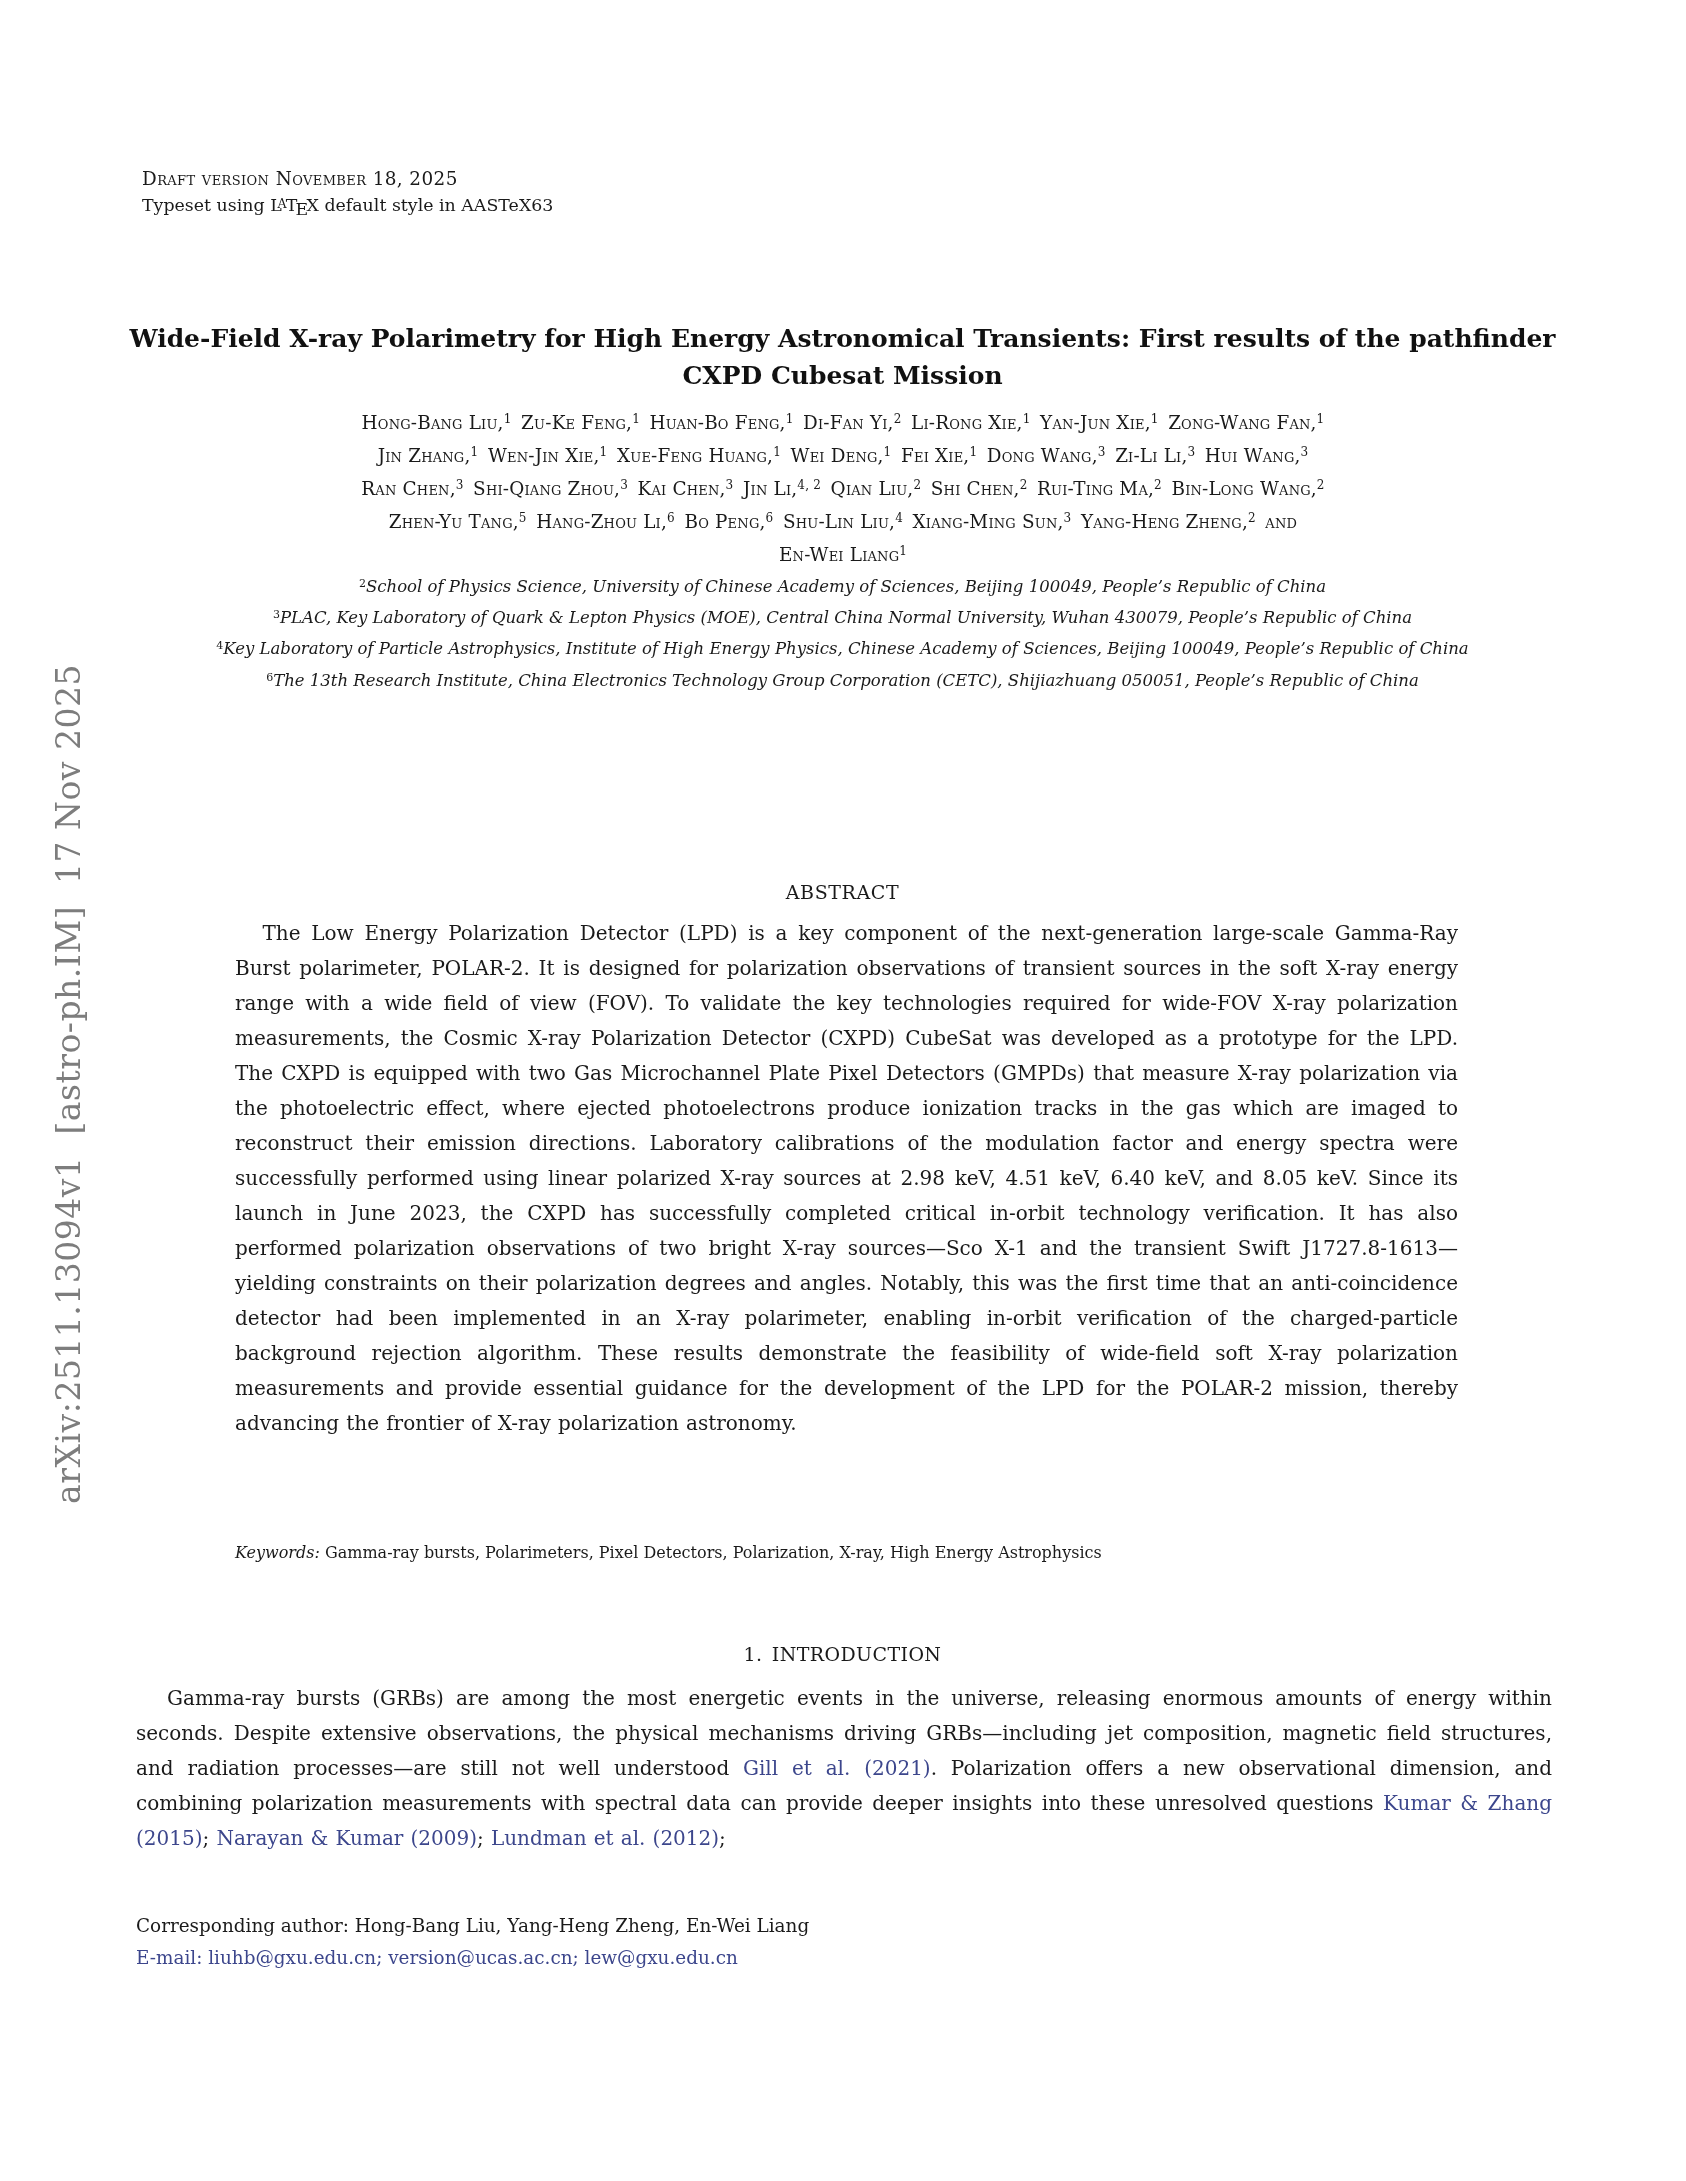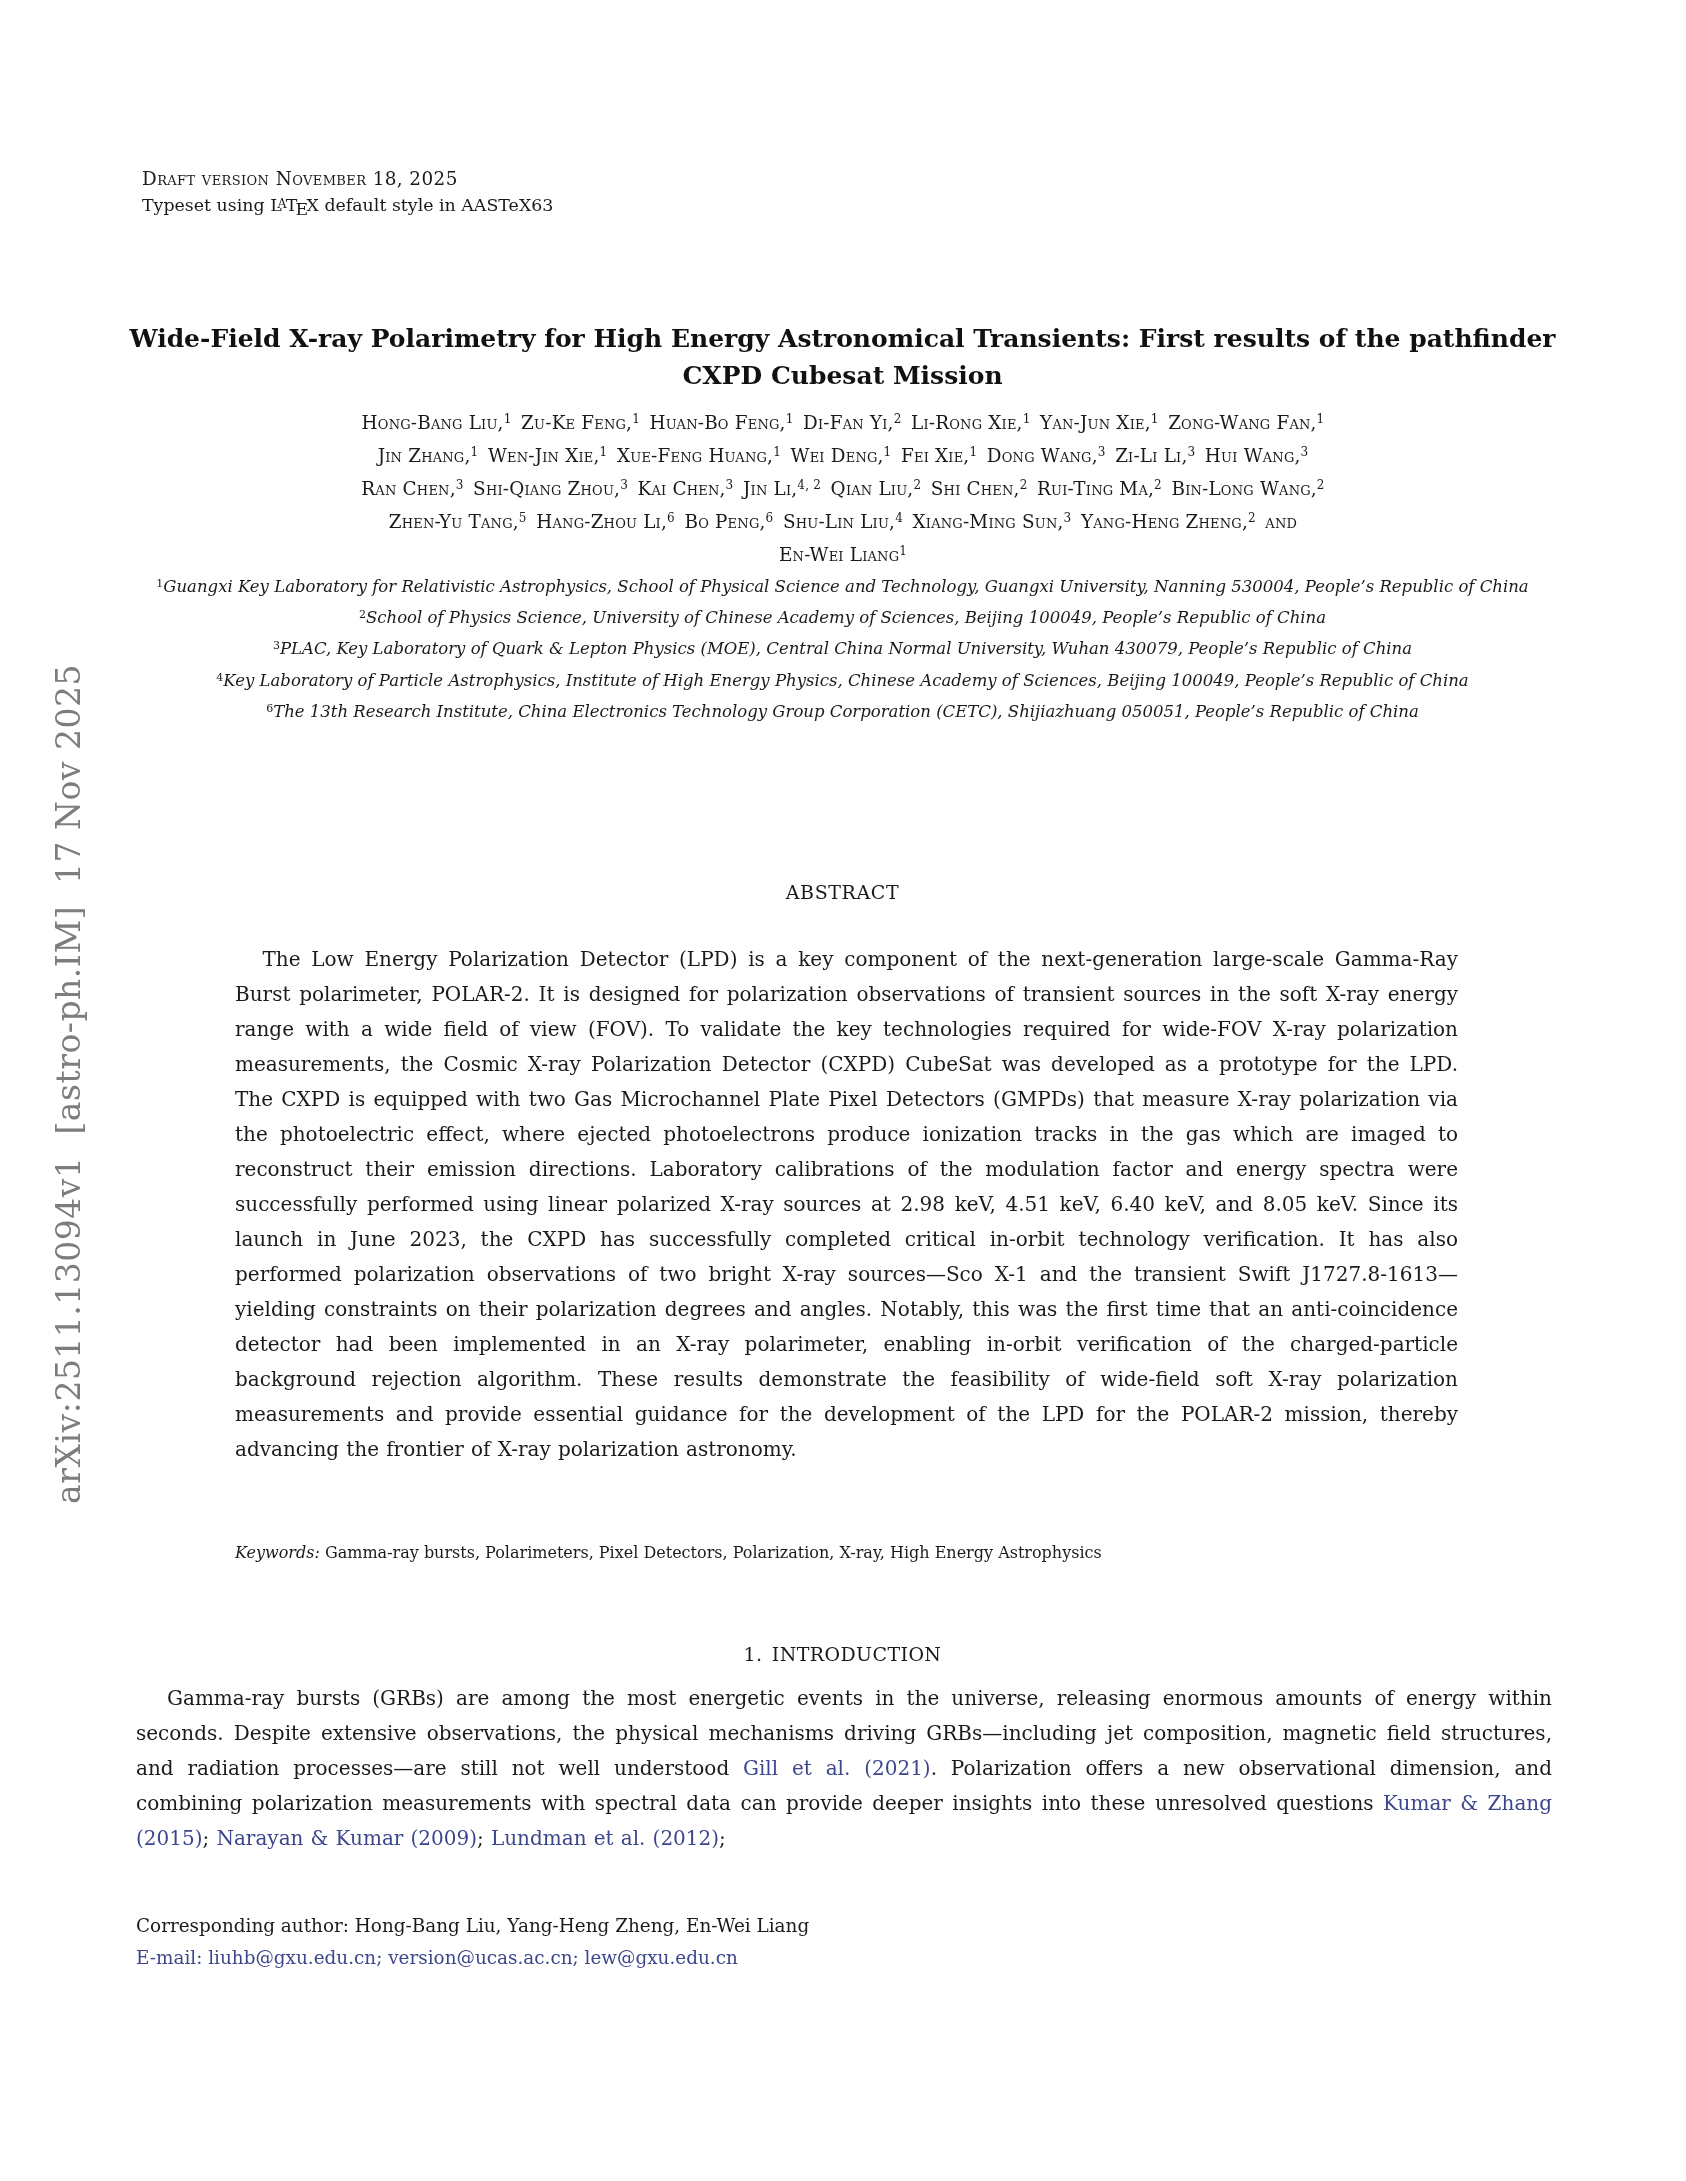--- a/index.html
+++ b/index.html
@@ -60,21 +60,20 @@
 
   
   .abstract-heading {
     position: absolute; left: 119px; top: 881px; width: 1447px;
     text-align: center; font-size: 19px; letter-spacing: 0.6px;
   }
   .abstract-body {
     position: absolute; left: 235px; top: 916px; width: 1223px;
     font-size: 20px; line-height: 35px; text-align: justify; text-indent: 27.5px;
     word-spacing: 0.04em;
-    margin-top: 26px;
   }
 
   
   .keywords {
     position: absolute; left: 235px; top: 1535px; width: 1223px;
     font-size: 16px; line-height: 35px;
     padding-left: 134px; text-indent: -134px;
     text-align: left;
   }
   .kw-label { font-style: italic; }
@@ -130,21 +129,20 @@
     <div class="author-line">
       
     <span class="author"><span class="au-name">Zhen-Yu Tang,</span><sup class="au-sup">5</sup></span><span class="author"><span class="au-name">Hang-Zhou Li,</span><sup class="au-sup">6</sup></span><span class="author"><span class="au-name">Bo Peng,</span><sup class="au-sup">6</sup></span><span class="author"><span class="au-name">Shu-Lin Liu,</span><sup class="au-sup">4</sup></span><span class="author"><span class="au-name">Xiang-Ming Sun,</span><sup class="au-sup">3</sup></span><span class="author"><span class="au-name">Yang-Heng Zheng,</span><sup class="au-sup">2</sup></span><span class="author"><span class="au-name">and</span><sup class="au-sup"></sup></span></div>
     <div class="author-line">
       
     <span class="author"><span class="au-name">En-Wei Liang</span><sup class="au-sup">1</sup></span></div>
   </div>
 
   <div class="affiliations">
 
-      <div class="affil-line"><sup class="affil-sup">1</sup><span class="affil-text">Guangxi Key Laboratory for Relativistic Astrophysics, School of Physical Science and Technology, Guangxi University, Nanning 530004, People’s Republic of China</span></div>
 
       <div class="affil-line"><sup class="affil-sup">2</sup><span class="affil-text">School of Physics Science, University of Chinese Academy of Sciences, Beijing 100049, People’s Republic of China</span></div>
 
       <div class="affil-line"><sup class="affil-sup">3</sup><span class="affil-text">PLAC, Key Laboratory of Quark &amp; Lepton Physics (MOE), Central China Normal University, Wuhan 430079, People’s Republic of China</span></div>
 
       <div class="affil-line"><sup class="affil-sup">4</sup><span class="affil-text">Key Laboratory of Particle Astrophysics, Institute of High Energy Physics, Chinese Academy of Sciences, Beijing 100049, People’s Republic of China</span></div>
 
 
       <div class="affil-line"><sup class="affil-sup">6</sup><span class="affil-text">The 13th Research Institute, China Electronics Technology Group Corporation (CETC), Shijiazhuang 050051, People’s Republic of China</span></div>
     </div>

